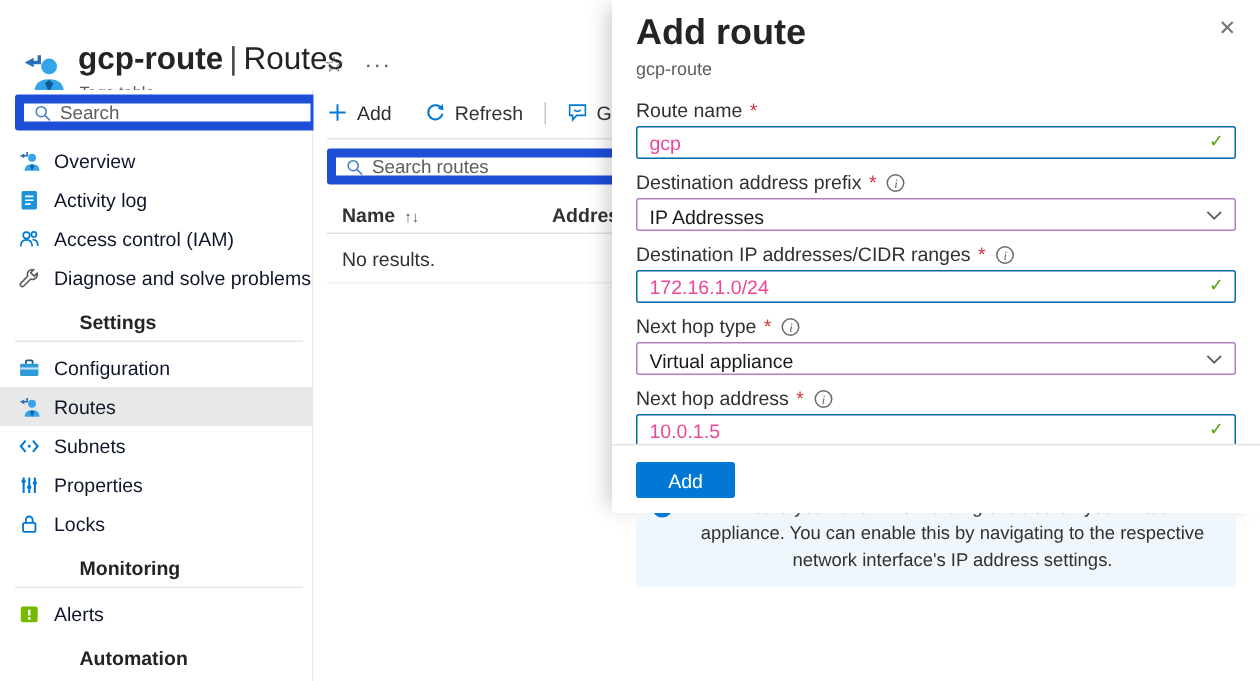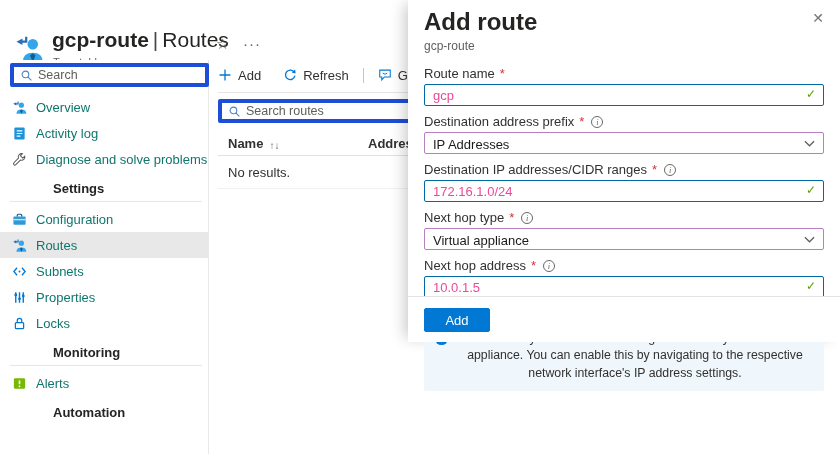--- a/index.html
+++ b/index.html
@@ -15,26 +15,26 @@
   .title-row .sep { font-weight:300; color:#484644; padding:0 4px; }
   .title-row .blade { font-weight:400; }
   .hdr-btn { position:absolute; top:18px; background:none; border:none; color:#605e5c; font-size:15px; cursor:pointer; line-height:20px; }
   .star-btn { left:216px; }
   .more-btn { left:243px; letter-spacing:1px; }
   .res-type { position:absolute; left:53px; top:40px; font-size:11px; color:#605e5c; }
 
   
   .sidebar { position:absolute; left:0; top:60px; width:209px; bottom:0; border-right:1px solid #e8e8e8; background:#fff; }
   .search-row { display:flex; align-items:center; padding:3px 6px 7px 10px; }
-  .searchbox { flex:1; display:flex; align-items:center; gap:5px; height:24px; border:4px solid #1d4ed8; border-radius:2px; padding:0 6px; background:#fff; }
+  .searchbox { flex:1; display:flex; align-items:center; gap:5px; height:24px; border:6px solid #1d4ed8; border-radius:2px; padding:0 6px; background:#fff; }
   .searchbox svg { width:13px; height:13px; flex:none; }
   .searchbox input { border:none; outline:none; flex:1; min-width:0; font-size:12.5px; font-family:inherit; color:#323130; background:transparent; }
   .searchbox input::placeholder { color:#605e5c; }
   .collapse-btn { width:22px; background:none; border:none; color:#605e5c; font-size:13px; cursor:pointer; }
-  .nav-item { display:flex; align-items:center; gap:9px; height:26px; padding-left:12px; cursor:pointer; color:#0f766e; white-space:nowrap; }
+  .nav-item { display:flex; align-items:center; gap:9px; height:26px; padding-left:12px; cursor:pointer; color:#0f172a; white-space:nowrap; }
   .nav-item.selected { background:#e8e8e8; }
   .nav-item .ic { width:15px; height:15px; flex:none; }
   .nav-section { font-weight:700; color:#252423; padding:9px 0 5px 12px; font-size:13px;margin-left:41px; }
   .nav-divider { border-top:1px solid #e6e6e6; margin:0 6px 4px 10px; }
 
   
   .main { position:absolute; left:209px; top:60px; width:631px; bottom:0; padding:0 0 0 9px; background:#fff; }
   .toolbar { display:flex; align-items:center; height:30px; white-space:nowrap; }
   .tb-btn { display:flex; align-items:center; gap:6px; background:none; border:none; font-size:13px; font-family:inherit; color:#323130; cursor:pointer; padding:0; }
   .tb-btn .ic { width:14px; height:14px; }
@@ -194,20 +194,26 @@
         <span>Overview</span>
       </div>
       <div class="nav-item">
         <svg class="ic">
             <use href="#i-activity"></use>
           </svg>
         <span>Activity log</span>
       </div>
       <div class="nav-item">
         <svg class="ic">
+            <use href="#i-iam"></use>
+          </svg>
+        <span>Access control (IAM)</span>
+      </div>
+      <div class="nav-item">
+        <svg class="ic">
             <use href="#i-wrench"></use>
           </svg>
         <span>Diagnose and solve problems</span>
       </div>
 
       <div class="nav-section">Settings</div>
       <div class="nav-divider"></div>
       <div class="nav-item">
         <svg class="ic">
             <use href="#i-config"></use>

